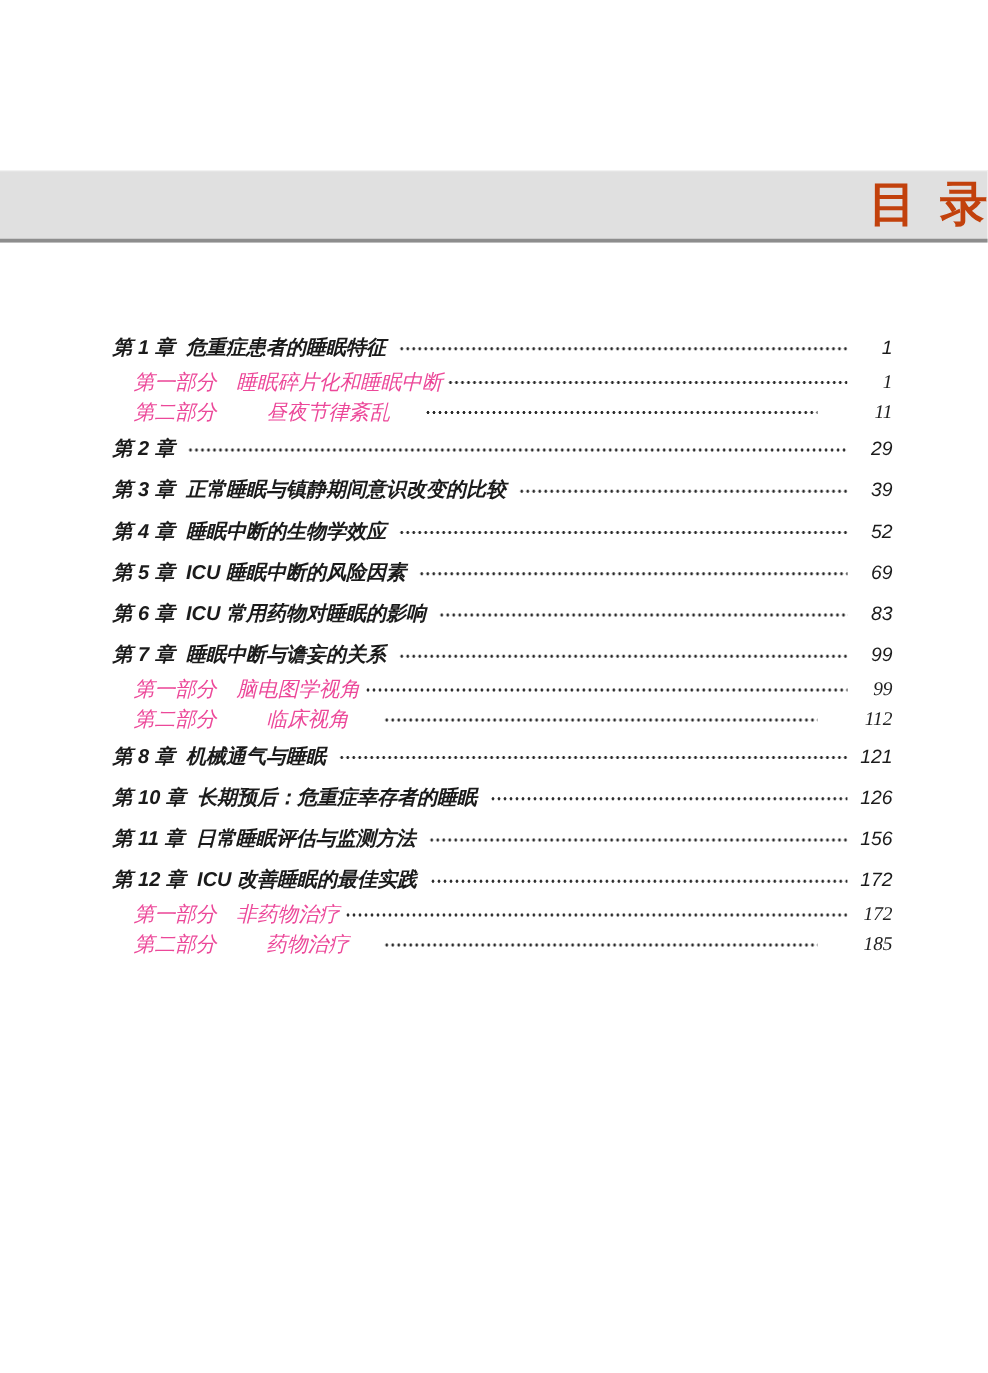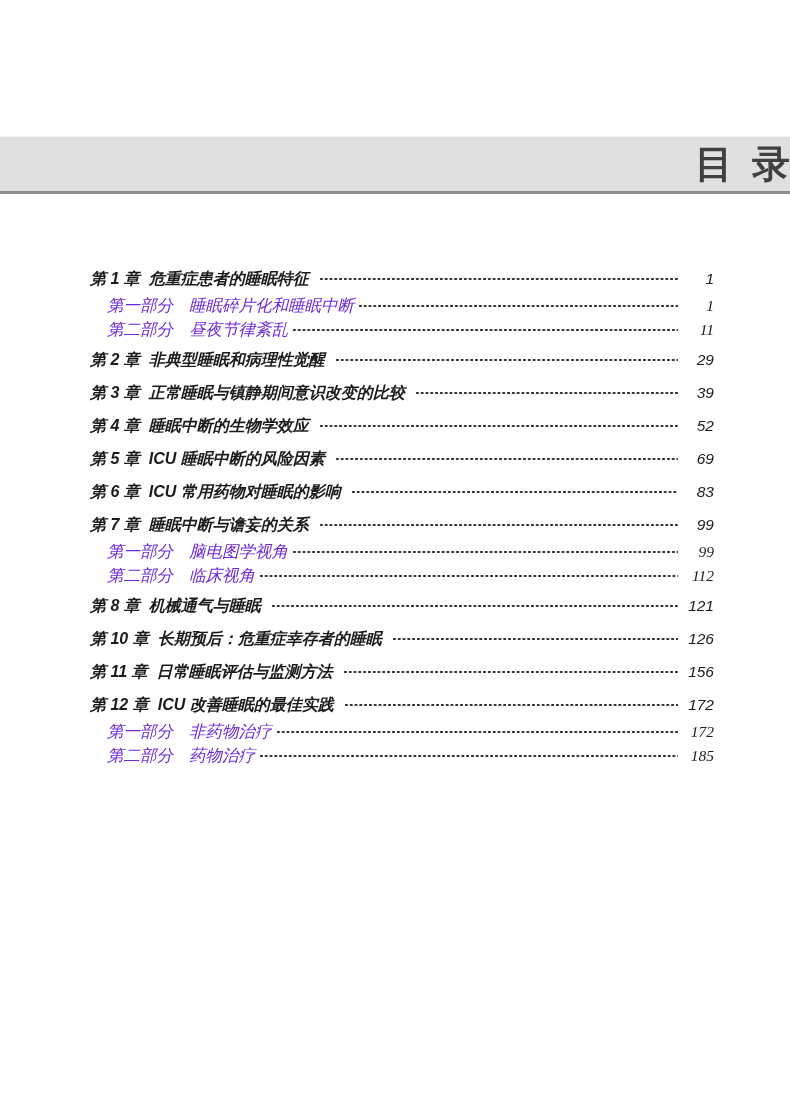--- a/index.html
+++ b/index.html
@@ -29,21 +29,21 @@
     border-bottom: 3px solid #8d8d8d;
     display: flex;
     align-items: center;
     justify-content: flex-end;
     padding-right: 84px;
   }
   .header-title {
     font-family: "Liberation Serif", "DejaVu Serif", serif;
     font-size: 38px;
     font-weight: 700;
-    color: #404040;
+    color: #c2410c;
     white-space: pre;
     line-height: 1;
   }
 
   
   .toc {
     position: absolute;
     left: 90px;
     top: 269px;
     width: 624px;
@@ -55,37 +55,37 @@
     line-height: 20px;
     font-size: 16px;
     white-space: nowrap;
     font-style: italic;
   }
   .row.part { padding-left: 17px; }
 
   
   .row.chapter + .row.chapter { margin-top: 13px; align-items: center; }
   .row.chapter + .row.part    { margin-top: 7px; }
-  .row.part    + .row.part    { margin-top: 4px; }
+  .row.part    + .row.part    { margin-top: 4px; gap: 24px; }
   .row.part    + .row.chapter { margin-top: 10px; }
 
   .row .label { white-space: pre; flex: 0 0 auto; }
   .row .title { flex: 0 0 auto; }
 
   .row.chapter .label,
   .row.chapter .title {
     font-family: "Liberation Sans", "DejaVu Sans", sans-serif;
     font-weight: 700;
     color: #1b1b1b;
   }
   .row.part .label,
   .row.part .title {
     font-family: "Liberation Serif", "DejaVu Serif", serif;
     font-weight: 400;
-    color: #6d28d9;
+    color: #ec4899;
     font-size: 16.5px;
   }
   .row.chapter .title { margin-left: 9px; }
   .row.part .title { margin-left: 16px; }
 
   
   .leader {
     flex: 1 1 auto;
     height: 20px;
     margin-left: 10px;
@@ -137,21 +137,20 @@
 
   <div class="row part">
     <span class="label">第二部分</span>
     <span class="title">昼夜节律紊乱</span>
     <span class="leader"></span>
     <span class="pagenum">11</span>
   </div>
 
   <div class="row chapter">
     <span class="label">第 2 章</span>
-    <span class="title">非典型睡眠和病理性觉醒</span>
     <span class="leader"></span>
     <span class="pagenum">29</span>
   </div>
 
   <div class="row chapter">
     <span class="label">第 3 章</span>
     <span class="title">正常睡眠与镇静期间意识改变的比较</span>
     <span class="leader"></span>
     <span class="pagenum">39</span>
   </div>

